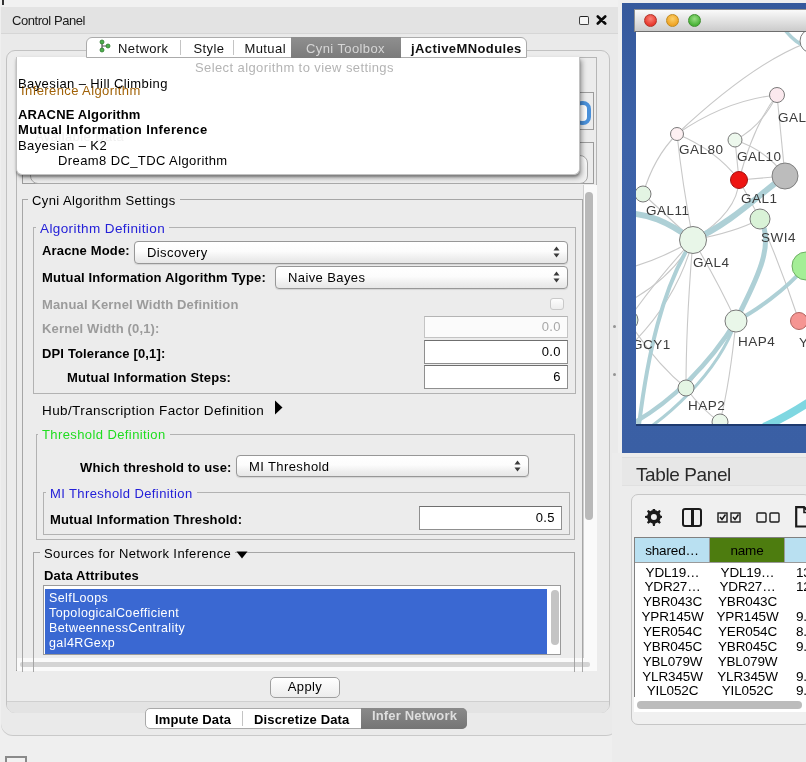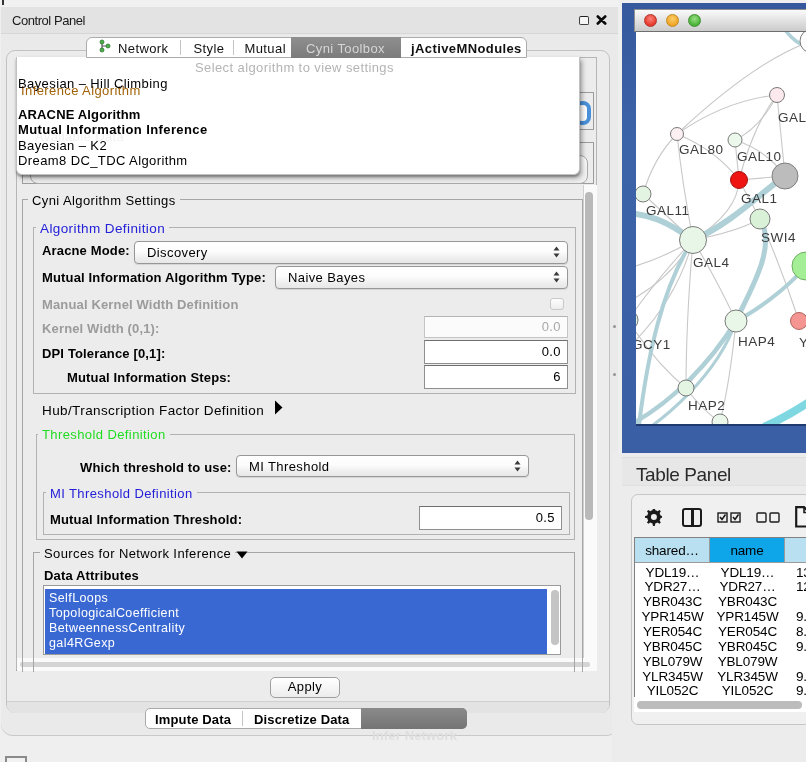--- a/index.html
+++ b/index.html
@@ -133,33 +133,33 @@
   <div class="abs" style="left:507px;top:4px;width:7.5px;height:55px;background:#c4c4c4;border-radius:4px;"></div>
 </div>
 
 <div class="abs" style="left:270px;top:677px;width:68px;height:19px;border:1px solid #9f9f9f;border-radius:5px;background:linear-gradient(#ffffff,#ececec);text-align:center;line-height:18px;">Apply</div>
 
 <div class="abs" style="left:145px;top:708px;width:322px;height:21px;background:#fff;border:1px solid #a9a9a9;border-radius:5px;box-sizing:border-box;"></div>
 <div class="abs" style="left:242px;top:711px;width:1px;height:15px;background:#c4c4c4;"></div>
 <div class="abs" style="left:361px;top:708px;width:106px;height:21px;background:linear-gradient(#8a8a8a,#757575);border-radius:0 5px 5px 0;"></div>
 <div class="lbl b" style="left:155px;top:712px;">Impute Data</div>
 <div class="lbl b" style="left:254px;top:712px;">Discretize Data</div>
-<div class="lbl b" style="left:372px;top:728px;color:#dedede;">Infer Network</div>
+<div class="lbl b" style="left:372px;top:708px;color:#dedede;">Infer Network</div>
 
 <div class="abs" style="left:5px;top:756px;width:18px;height:10px;border:2px solid #8a8a8a;background:#f2f2f2;"></div>
 
 <div class="abs" style="left:16px;top:57px;width:564px;height:118px;background:#fff;border:1px solid #c2c2c2;border-top:none;border-radius:0 0 6px 6px;box-shadow:2px 3px 5px rgba(0,0,0,0.35),0 2px 2px rgba(0,0,0,0.25);box-sizing:border-box;">
   <div class="lbl" style="left:178px;top:2.5px;color:#b4b4b4;">Select algorithm to view settings</div>
   <div class="lbl" style="left:4px;top:26px;color:#a16207;">Inference Algorithm</div>
   <div class="lbl" style="left:18px;top:72px;color:#f0f0f0;">Available Data</div>
   <div class="lbl" style="left:1px;top:19px;">Bayesian – Hill Climbing</div>
   <div class="lbl b" style="left:1px;top:49.8px;">ARACNE Algorithm</div>
   <div class="lbl" style="left:1px;top:65.2px;font-weight:bold;">Mutual Information Inference</div>
   <div class="lbl" style="left:1px;top:80.6px;">Bayesian – K2</div>
-  <div class="lbl" style="left:1px;top:96px;">Dream8 DC_TDC Algorithm</div>
+  <div class="lbl" style="left:1px;top:96px;padding-left:40px;">Dream8 DC_TDC Algorithm</div>
 </div>
 
 <div class="abs" style="left:622px;top:3px;width:184px;height:450px;background:linear-gradient(#35599c,#3c62a8 30%,#3a5fa4);"></div>
 <div class="abs" style="left:634px;top:9px;width:172px;height:23px;background:linear-gradient(#fafafa,#cbcbcb);border:1px solid #8f8f8f;border-right:none;box-sizing:border-box;border-bottom:1px solid #6e6e6e;"></div>
 <div class="abs" style="left:644px;top:14px;width:13px;height:13px;border-radius:50%;background:radial-gradient(circle at 50% 35%,#f98378,#e8382d 70%);border:0.5px solid #b03328;box-sizing:border-box;"></div>
 <div class="abs" style="left:666px;top:14px;width:13px;height:13px;border-radius:50%;background:radial-gradient(circle at 50% 35%,#fbd06a,#f0a426 70%);border:0.5px solid #c08a1e;box-sizing:border-box;"></div>
 <div class="abs" style="left:688px;top:14px;width:13px;height:13px;border-radius:50%;background:radial-gradient(circle at 50% 35%,#9ade84,#49b337 70%);border:0.5px solid #3f8f2f;box-sizing:border-box;"></div>
 <div class="abs" style="left:636px;top:32px;width:170px;height:392px;background:#fff;overflow:hidden;">
 <svg width="170" height="392" viewBox="0 0 170 392" style="position:absolute;left:0;top:0;">
 <g fill="none" stroke="#c8c8c8" stroke-width="1.1">
@@ -258,21 +258,21 @@
       <rect x="14" y="1" width="9" height="9" rx="1"></rect>
     </g>
   </svg>
 <svg class="abs" style="left:795px;top:506px;" width="16" height="22" viewBox="0 0 16 22">
     <path d="M1.2 1.2 L9 1.2 L14.5 6.5 L14.5 20.5 L1.2 20.5 Z" fill="#f5f5f5" stroke="#1b1b1b" stroke-width="2.2"></path>
     <path d="M9 1.2 L9 6.5 L14.5 6.5" fill="none" stroke="#1b1b1b" stroke-width="1.6"></path>
   </svg>
 
 <div class="abs" style="left:634px;top:537px;width:172px;height:163px;background:#fff;border-left:1px solid #808080;border-top:1px solid #808080;box-sizing:border-box;overflow:hidden;letter-spacing:-0.15px;">
   <div class="abs" style="left:0;top:0;width:75px;height:25px;background:#b9e0f1;border-right:1px solid #9a9a9a;border-bottom:1px solid #9a9a9a;box-sizing:border-box;text-align:center;line-height:25px;font-size:13.5px;">shared…</div>
-  <div class="abs" style="left:75px;top:0;width:75px;height:25px;background:#0ea5e9;border-right:1px solid #9a9a9a;border-bottom:1px solid #9a9a9a;box-sizing:border-box;text-align:center;line-height:25px;font-size:13.5px;">name</div>
+  <div class="abs" style="left:75px;top:0;width:75px;height:25px;background:#4d7c0f;border-right:1px solid #9a9a9a;border-bottom:1px solid #9a9a9a;box-sizing:border-box;text-align:center;line-height:25px;font-size:13.5px;">name</div>
   <div class="abs" style="left:150px;top:0;width:75px;height:25px;background:#b9e0f1;border-bottom:1px solid #9a9a9a;box-sizing:border-box;"></div>
   <div id="rows" class="abs" style="left:0;top:27.6px;width:172px;height:132px;font-size:13.5px;">
   <div class="abs" style="left:0;top:0.0px;width:75px;text-align:center;line-height:14.85px;">YDL19…</div>
   <div class="abs" style="left:75px;top:0.0px;width:75px;text-align:center;line-height:14.85px;">YDL19…</div>
   <div class="abs" style="left:161px;top:0.0px;line-height:14.85px;">13</div>
   <div class="abs" style="left:0;top:14.85px;width:75px;text-align:center;line-height:14.85px;">YDR27…</div>
   <div class="abs" style="left:75px;top:14.85px;width:75px;text-align:center;line-height:14.85px;">YDR27…</div>
   <div class="abs" style="left:161px;top:14.85px;line-height:14.85px;">12</div>
   <div class="abs" style="left:0;top:29.7px;width:75px;text-align:center;line-height:14.85px;">YBR043C</div>
   <div class="abs" style="left:75px;top:29.7px;width:75px;text-align:center;line-height:14.85px;">YBR043C</div>

